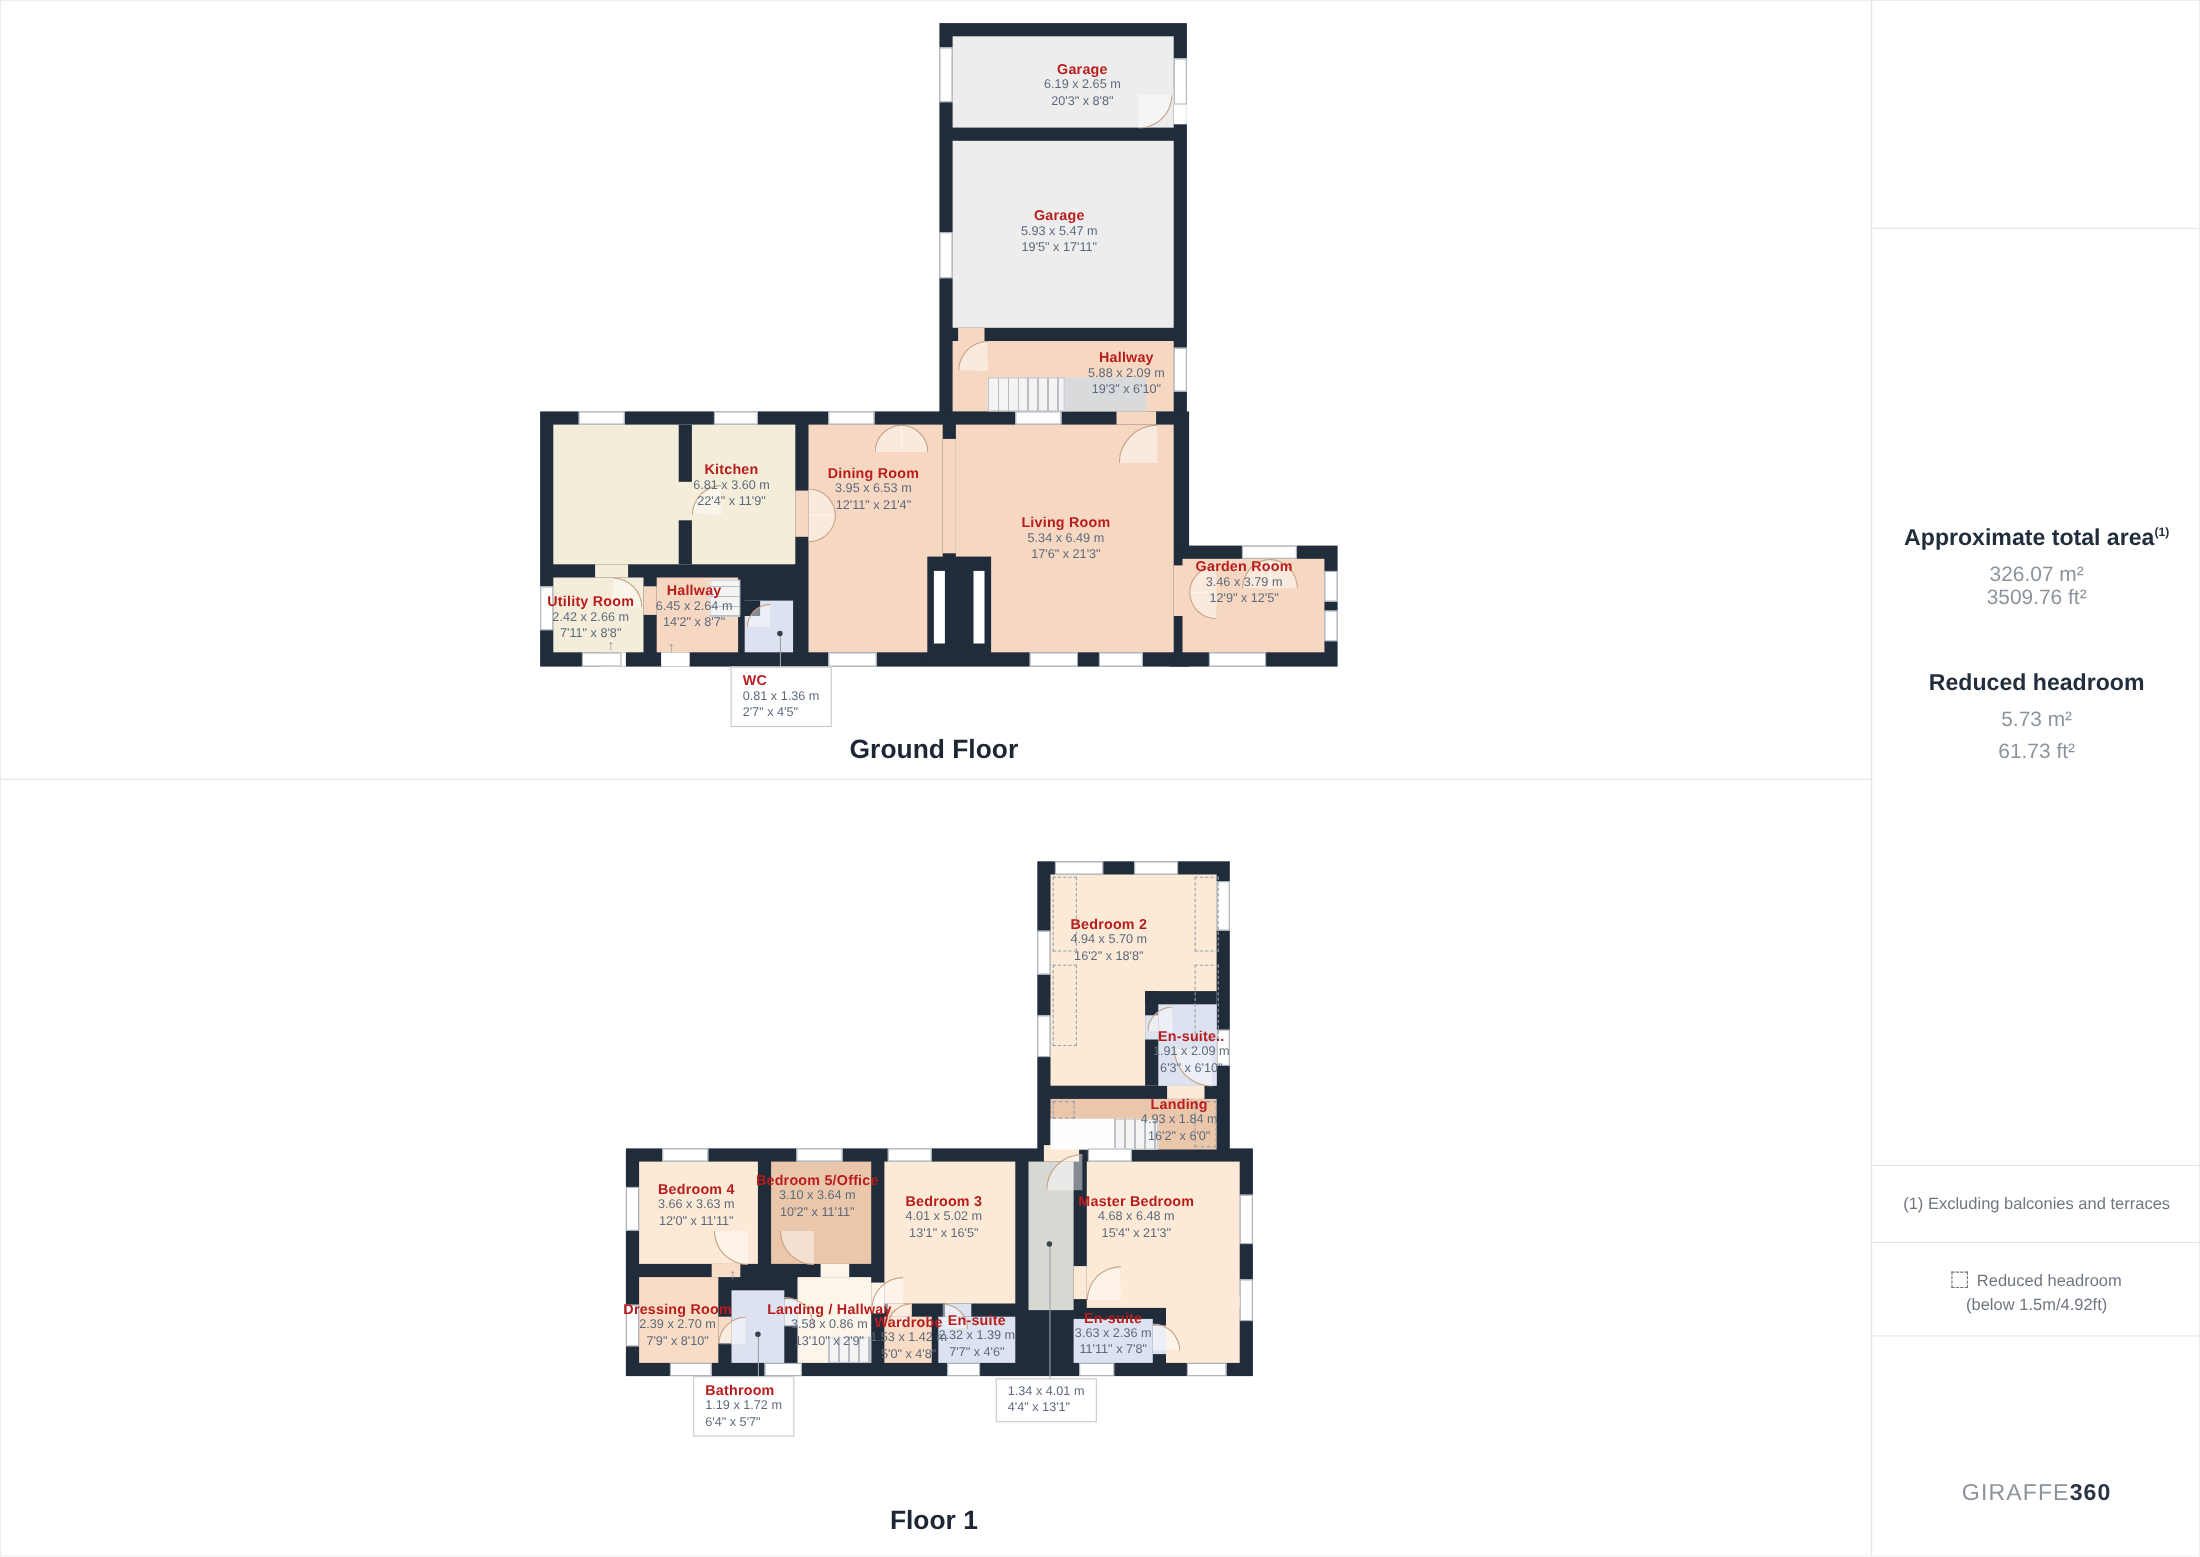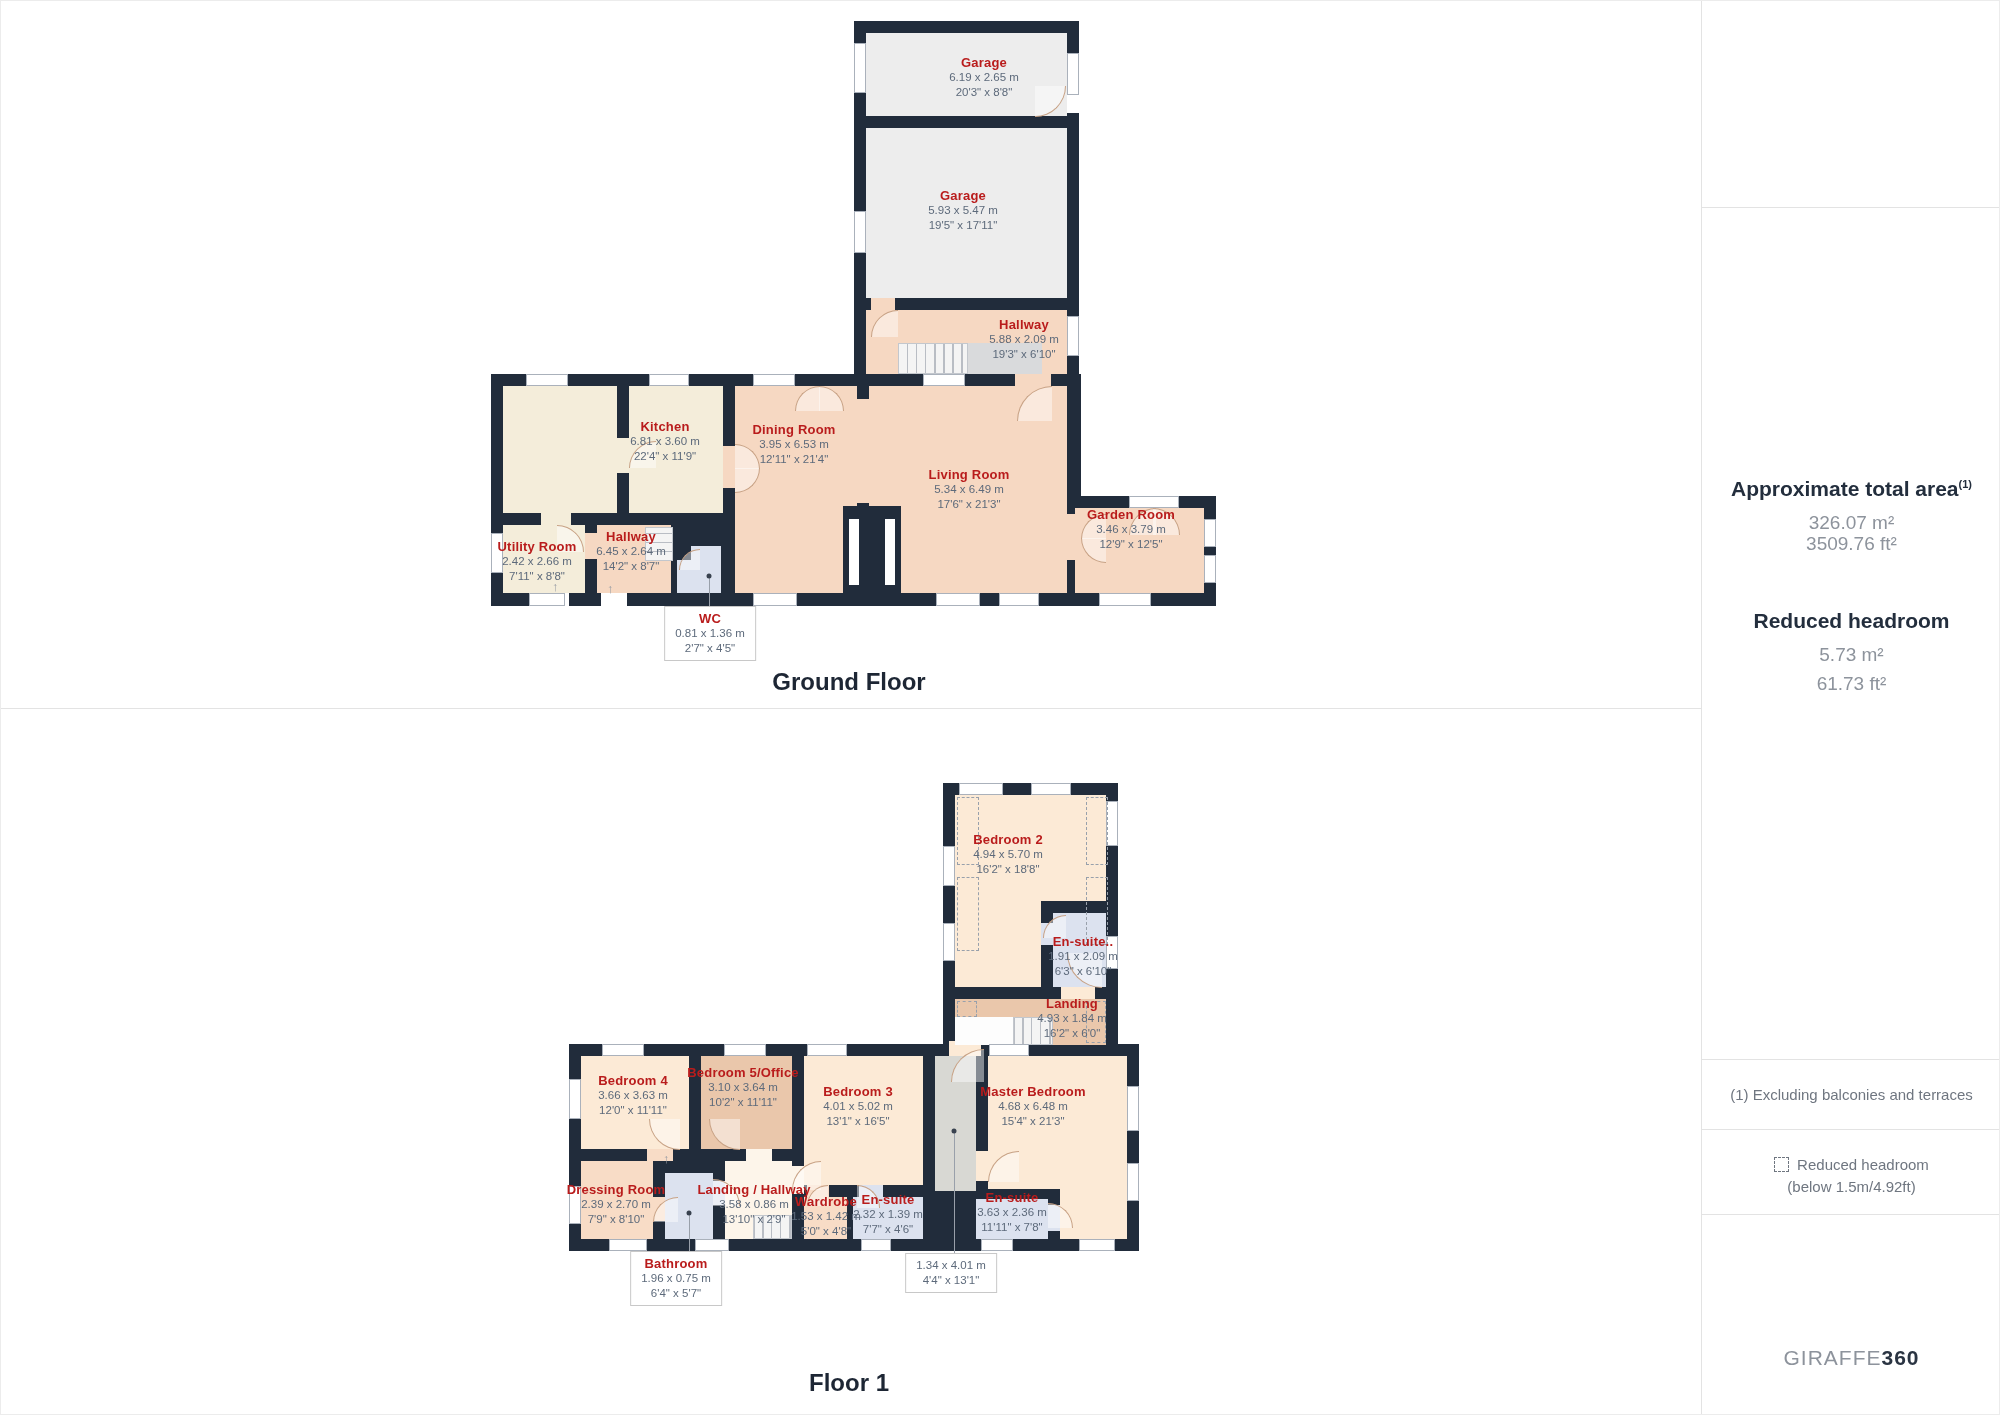--- a/index.html
+++ b/index.html
@@ -31,21 +31,21 @@
   .arc.tr{border-right-width:1.5px;border-top-width:1.5px;border-top-right-radius:100%}
   .dash{position:absolute;border:1.5px dashed #98a0ab}
   .cline{position:absolute;width:1px;background:#99a0aa;z-index:5}
   .cdot{position:absolute;width:5px;height:5px;border-radius:50%;background:#39424f;transform:translate(-50%,-50%);z-index:5}
   .arrow{position:absolute;color:#979ca3;font-size:13px;transform:translate(-50%,-50%);z-index:4}
   
   .rlabel{position:absolute;transform:translate(-50%,-50%);text-align:center;white-space:nowrap;z-index:6}
   .rname{font-weight:bold;font-size:13px;color:#b91c1c;letter-spacing:.2px}
   .rdim{font-size:11.5px;color:#5d6a7b;line-height:1.32}
   .callout{position:absolute;transform:translate(-50%,0);background:#fff;border:1px solid #c8c8c8;
-           padding:4px 10px;text-align:center;white-space:nowrap;z-index:7}
+           padding:4px 10px;white-space:nowrap;z-index:7}
   .floor-title{position:absolute;transform:translate(-50%,-50%);font-size:24px;font-weight:600;color:#1d2634;z-index:6}
   .divider{position:absolute;background:#e3e3e3;z-index:2}
   
   #sidebar{position:absolute;left:1700px;top:0;width:299px;height:1413px;background:#fff;border-left:1px solid #e3e3e3;z-index:8}
   .sdiv{position:absolute;left:0;width:100%;height:1px;background:#e3e3e3}
   .logo{position:absolute;left:21px;top:48px;width:256px;height:112px;background:#141419;
         border:4px solid #8f8f8f;box-sizing:border-box;display:flex;align-items:center;justify-content:center}
   .logo-jp{font-family:"Liberation Serif","DejaVu Serif",serif;font-size:58px;color:#a0a0a0;position:relative;line-height:1;padding-left:14px}
   .logo-circle{position:absolute;left:-14px;top:16px;width:50px;height:50px;border:2px solid #8a8a8a;border-radius:50%}
   .logo-harll{font-size:34px;color:#fff;letter-spacing:4px;margin-left:6px;font-weight:400}
@@ -316,21 +316,21 @@
     <div class="rdim">2.32 x 1.39 m</div>
     <div class="rdim">7'7" x 4'6"</div>
   </div>
   <div class="rlabel" style="left:1011px;top:1212px">
     <div class="rname">En-suite</div>
     <div class="rdim">3.63 x 2.36 m</div>
     <div class="rdim">11'11" x 7'8"</div>
   </div>
   <div class="callout" style="left:675px;top:1250px">
     <div class="rname">Bathroom</div>
-    <div class="rdim">1.96 x 0.75 m</div>
+    <div class="rdim">1.19 x 1.72 m</div>
     <div class="rdim">6'4" x 5'7"</div>
   </div>
   <div class="callout" style="left:950px;top:1252px">
     <div class="rdim">1.34 x 4.01 m</div>
     <div class="rdim">4'4" x 13'1"</div>
   </div>
 
   <div class="floor-title" style="left:848px;top:681px">Ground Floor</div>
   <div class="floor-title" style="left:848px;top:1382px">Floor 1</div>
   <div class="divider" style="left:0;top:707px;width:1700px;height:1px"></div>

